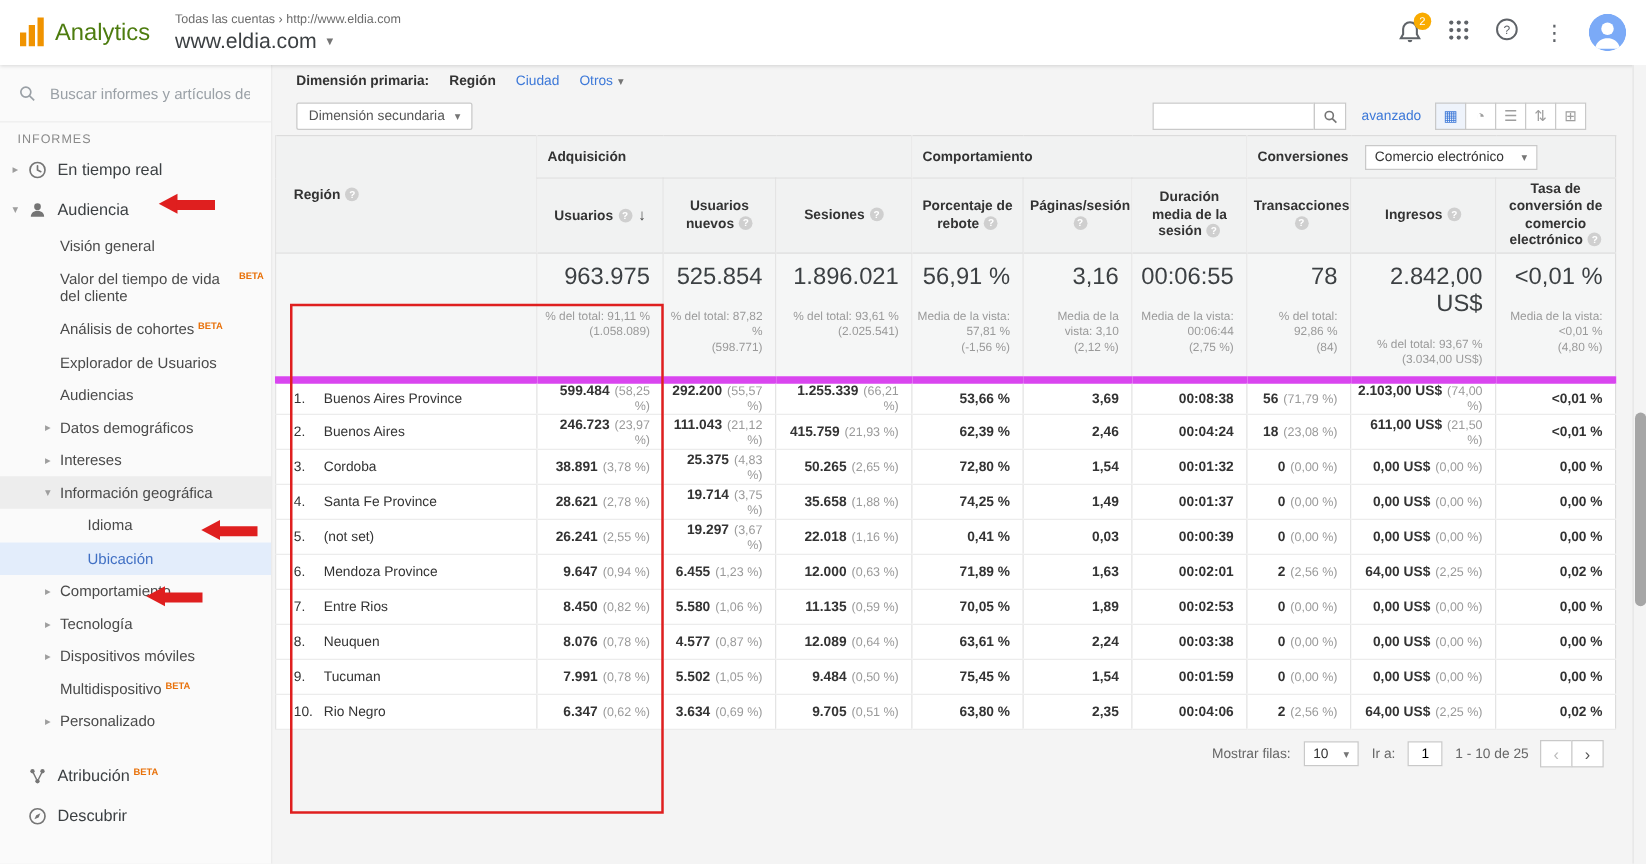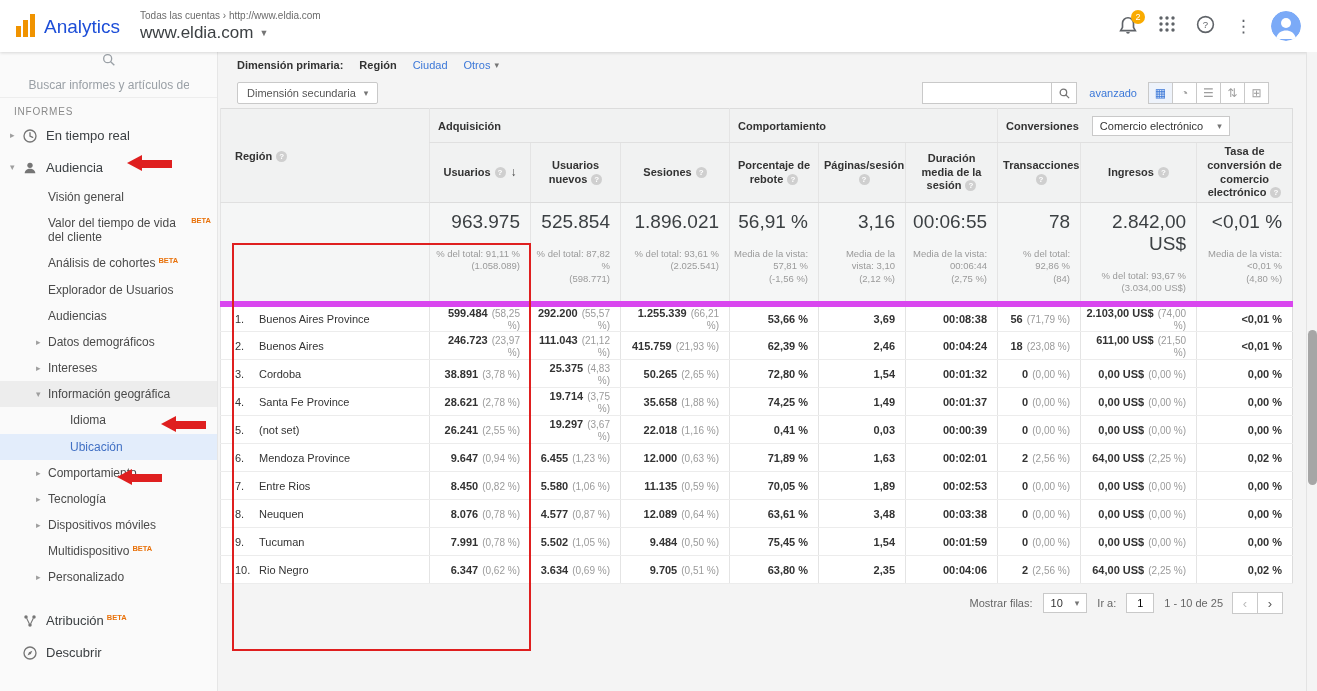--- a/index.html
+++ b/index.html
@@ -5,37 +5,37 @@
   * { margin:0; padding:0; box-sizing:border-box; }
   html,body { width:1317px; height:691px; overflow:hidden; font-family:"Liberation Sans",sans-serif; background:#f4f4f4; }
   body { position:relative; }
 
   
   .topbar { position:relative; height:52px; background:#fff; display:flex; align-items:center; box-shadow:0 1px 3px rgba(0,0,0,.14); z-index:20; }
   .brand { display:flex; align-items:flex-end; gap:9px; padding:0 20px 0 16px; }
   .ga-logo { display:flex; align-items:flex-end; gap:2px; height:24px; padding-bottom:1px; }
   .ga-logo i { width:5px; background:#f09300; display:block; }
   .ga-logo .b1{height:11px} .ga-logo .b2{height:17px} .ga-logo .b3{height:23px}
-  .app-name { font-size:19px; color:#1d4ed8; }
+  .app-name { font-size:19px; color:#4d7c0f; }
   .acct { display:flex; flex-direction:column; justify-content:center; gap:2px; }
   .breadcrumb { font-size:10px; color:#6b6b6b; }
   .property { font-size:17px; color:#3c4043; display:flex; align-items:center; gap:6px; }
   .caret { font-size:9px; color:#757575; }
   .topbar-right { margin-left:auto; display:flex; align-items:center; gap:19px; padding-right:16px; }
   .bell-wrap { position:relative; width:22px; height:22px; }
   .badge { position:absolute; top:-5px; right:-6px; background:#f9ab00; color:#fff; font-size:9px; width:14px; height:14px; border-radius:50%; text-align:center; line-height:14px; }
   .kebab { font-size:17px; color:#5f6368; line-height:1; }
   .avatar { width:30px; height:30px; border-radius:50%; overflow:hidden; display:block; }
 
   
   .app { display:flex; height:639px; }
 
   
   .sidebar { width:218px; min-width:218px; background:#fafafa; border-right:1px solid #e6e6e6; overflow:hidden; }
-  .sb-search { height:46px; display:flex; align-items:center; gap:10px; padding:0 14px; border-bottom:1px solid #ededed;flex-direction:column; }
+  .sb-search { height:46px; display:flex; align-items:center; gap:10px; padding:0 14px; border-bottom:1px solid #ededed; }
   .sb-search input { border:none; outline:none; background:transparent; font-size:12px; color:#666; width:160px; font-family:"Liberation Sans",sans-serif; }
   .sb-search input::placeholder { color:#9aa0a6; }
   .sb-section { font-size:10px; color:#8a8a8a; letter-spacing:.8px; padding:8px 0 3px 14px; }
   .nav-item { display:flex; align-items:flex-start; padding:6px 6px 6px 10px; font-size:12px; color:#4a4a4a; line-height:1.18; cursor:pointer; }
   .nav-item .exp { width:12px; min-width:12px; font-size:9px; color:#9e9e9e; padding-top:2px; }
   .nav-item .nav-ic { width:24px; min-width:24px; display:flex; padding-top:0; }
   .nav-item.lvl0 { font-size:13px; color:#3c4043; padding-top:8px; padding-bottom:8px; }
   .nav-item.lvl1 { padding-left:36px; }
   .nav-item.lvl2 { padding-left:58px; }
   .nav-item.hovered { background:#ededed; }
@@ -511,21 +511,21 @@
               <td><span class="val">0</span><span class="pct">(0,00 %)</span></td>
               <td><span class="val">0,00 US$</span><span class="pct">(0,00 %)</span></td>
               <td><span class="val">0,00 %</span></td>
             </tr>
             <tr>
               <td class="c-region"><span class="rank">8.</span><span class="region-name">Neuquen</span></td>
               <td><span class="val">8.076</span><span class="pct">(0,78 %)</span></td>
               <td><span class="val">4.577</span><span class="pct">(0,87 %)</span></td>
               <td><span class="val">12.089</span><span class="pct">(0,64 %)</span></td>
               <td><span class="val">63,61 %</span></td>
-              <td><span class="val">3,48</span></td>
+              <td><span class="val">2,24</span></td>
               <td><span class="val">00:03:38</span></td>
               <td><span class="val">0</span><span class="pct">(0,00 %)</span></td>
               <td><span class="val">0,00 US$</span><span class="pct">(0,00 %)</span></td>
               <td><span class="val">0,00 %</span></td>
             </tr>
             <tr>
               <td class="c-region"><span class="rank">9.</span><span class="region-name">Tucuman</span></td>
               <td><span class="val">7.991</span><span class="pct">(0,78 %)</span></td>
               <td><span class="val">5.502</span><span class="pct">(1,05 %)</span></td>
               <td><span class="val">9.484</span><span class="pct">(0,50 %)</span></td>

